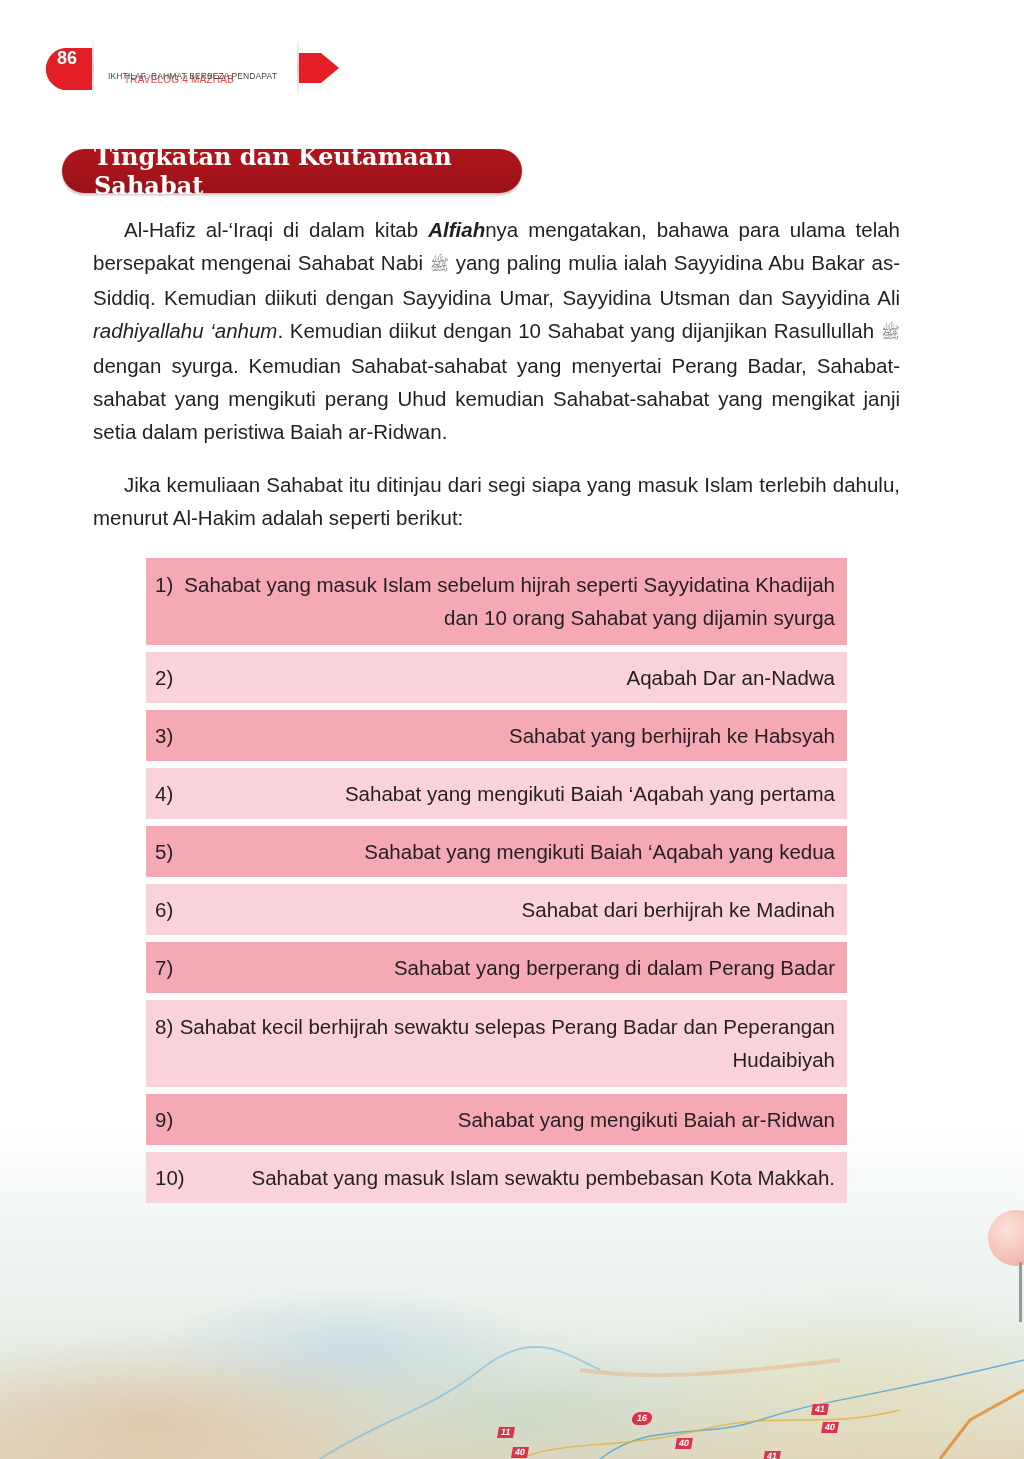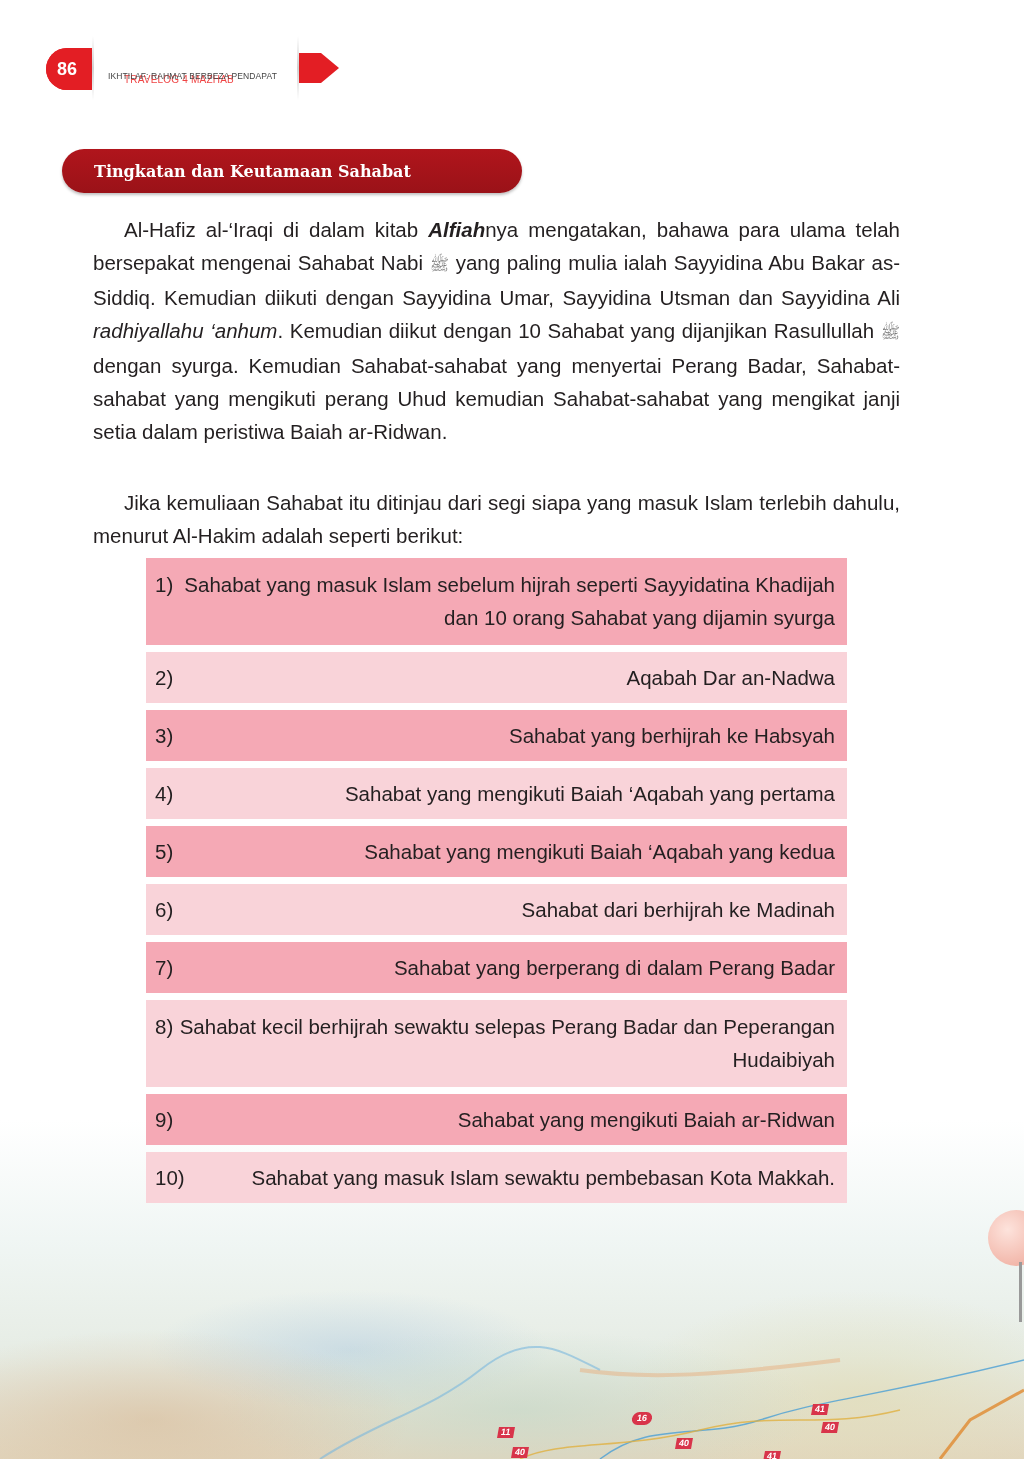--- a/index.html
+++ b/index.html
@@ -7,21 +7,21 @@
     width: 1024px; height: 1459px; position: relative; overflow: hidden;
     background: #ffffff;
     font-family: "Liberation Sans", sans-serif;
     color: #231f20;
   }
   
   .page-num {
     position: absolute; left: 46px; top: 48px; width: 46px; height: 42px;
     background: #e31e24; border-radius: 21px 0 0 21px;
     color: #fff; font-weight: bold; font-size: 18px;
-    display: flex; align-items: center; justify-content: center; padding-right: 4px;
+    display: flex; align-items: flex-start; justify-content: center; padding-right: 4px;
     box-sizing: border-box;
   }
   .page-num::before {
     content: ""; position: absolute; left: 0; top: 0; width: 42px; height: 42px;
     border-radius: 50%; background: #e31e24; z-index: -1;
   }
   .hdr-divider-l { position: absolute; left: 92px; top: 36px; width: 2px; height: 64px;
     background: linear-gradient(to bottom, rgba(0,0,0,0), rgba(0,0,0,0.18), rgba(0,0,0,0)); }
   .hdr-divider-r { position: absolute; left: 297px; top: 36px; width: 2px; height: 64px;
     background: linear-gradient(to bottom, rgba(0,0,0,0), rgba(0,0,0,0.18), rgba(0,0,0,0)); }
@@ -32,32 +32,32 @@
   }
   .hdr-arrow .bar { position: absolute; left: 0; top: 0; width: 22px; height: 30px; background: #e31e24; }
   .hdr-arrow .tip { position: absolute; left: 22px; top: 0; width: 0; height: 0;
     border-top: 15px solid transparent; border-bottom: 15px solid transparent; border-left: 18px solid #e31e24; }
 
   
   .section-title {
     position: absolute; left: 62px; top: 149px; width: 460px; height: 44px;
     background: linear-gradient(to bottom, #b0151c, #9a1218);
     border-radius: 22px; box-shadow: 0 2px 3px rgba(0,0,0,0.25);
-    color: #fff; font-family: "DejaVu Serif", serif; font-weight: bold; font-size: 16px;
+    color: #fff; font-family: "DejaVu Serif", serif; font-weight: bold; font-size: 24px;
     display: flex; align-items: center; padding-left: 32px; box-sizing: border-box;
   }
 
   
   .para {
     position: absolute; left: 93px; width: 807px;
     font-size: 20.5px; line-height: 33px; text-align: justify; text-indent: 31px;
     color: #231f20;
   }
   .p1 { top: 213px; }
-  .p2 { top: 468px; margin-top: 18px; }
+  .p2 { top: 468px; }
   .para b { font-weight: bold; font-style: italic; }
   .para i { font-style: italic; }
   .saw { font-size: 16px; color: #777; }
 
   
   .list { position: absolute; left: 146px; top: 558px; width: 701px; }
   .item {
     box-sizing: border-box; padding: 14px 12px 12px 9px;
     font-size: 20.5px; line-height: 33px; color: #231f20;
     margin-bottom: 7px; display: flex;

